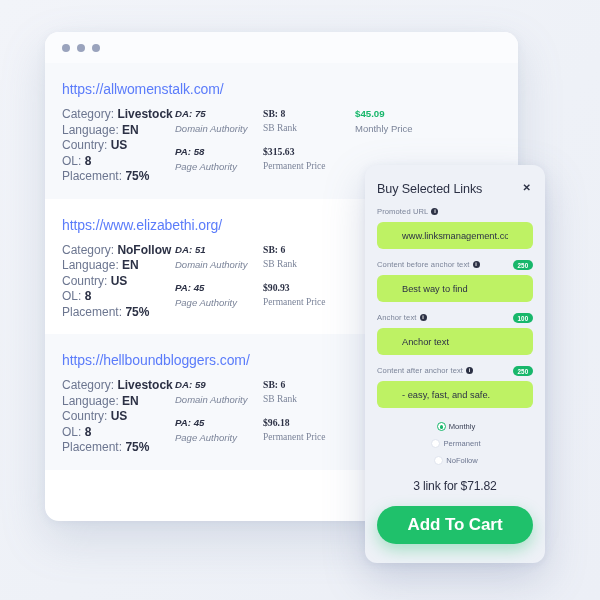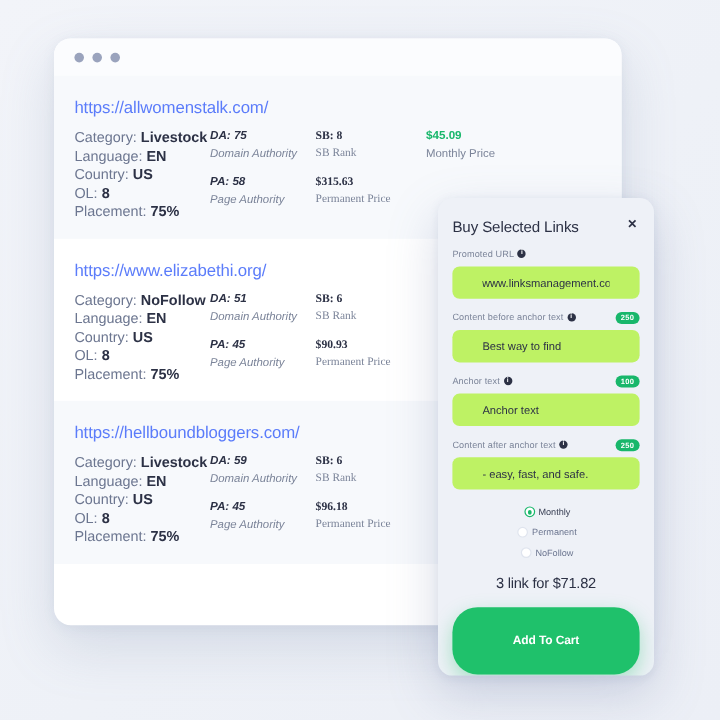--- a/index.html
+++ b/index.html
@@ -234,27 +234,27 @@
     text-align: center;
     font-size: 12.2px;
     color: #2c3145;
     margin-top: 14px;
     letter-spacing: -0.2px;
   }
 
   #add-to-cart {
     margin-top: 13px;
     width: 100%;
-    height: 56px;
+    height: 38px;
     border-radius: 21px;
     background: #1fc16b;
     border: none;
     color: #ffffff;
     font-family: "Liberation Sans", sans-serif;
-    font-size: 10px;
+    font-size: 17px;
     font-weight: 700;
     letter-spacing: -0.1px;
     cursor: pointer;
     box-shadow: 0 6px 16px rgba(31,193,107,0.35);
   }
 </style>
 </head>
 <body>
 
 <div id="window-card">

